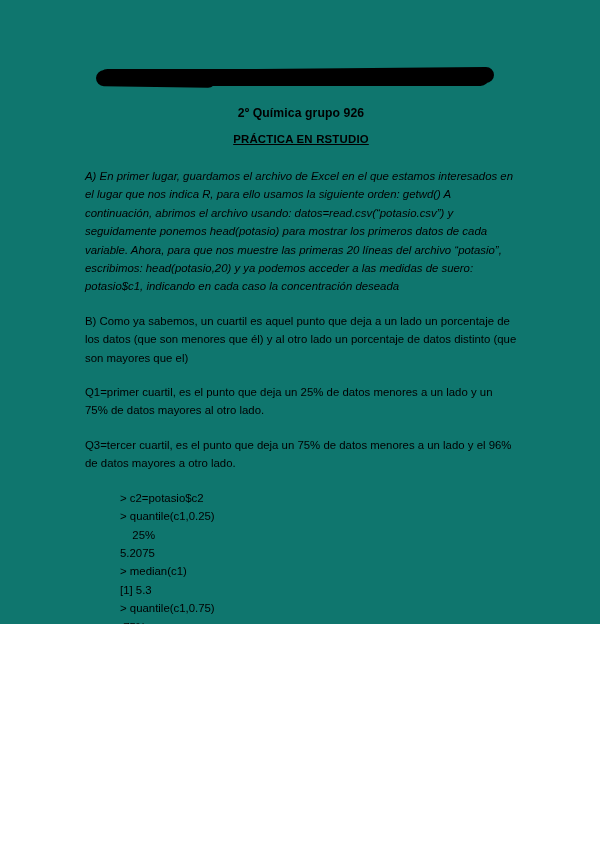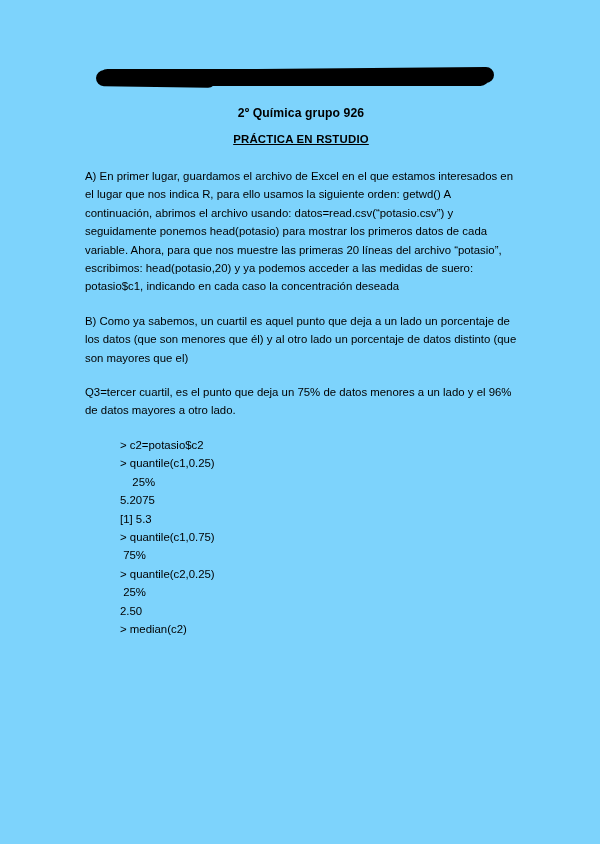--- a/index.html
+++ b/index.html
@@ -7,22 +7,22 @@
     padding: 0;
     background: #ffffff;
   }
   body {
     font-family: "Liberation Sans", sans-serif;
     color: #000000;
   }
   #page {
     position: relative;
     width: 600px;
-    height: 844px;
-    background: #7dd3fc;
+    height: 624px;
+    background: #0f766e;
     overflow: hidden;
     box-sizing: border-box;
   }
   #content {
     position: absolute;
     left: 85px;
     top: 0;
     width: 432px;
   }
 
@@ -82,20 +82,21 @@
   }
 
   p.para {
     font-size: 11.4px;
     line-height: 18.4px;
     margin: 0 0 16px 0;
     text-align: left;
   }
   p.para.first {
     margin-top: 22px;
+    font-style: italic;
   }
 
   .code-intro {
     font-size: 11.4px;
     line-height: 18.4px;
     margin: 0 0 2px 0;
   }
   .code-block {
     margin: 0;
     padding: 0 0 0 35px;
@@ -120,30 +121,32 @@
     </div>
 
     <h1 class="doc-title">2º Química grupo 926</h1>
 
     <h2 class="doc-subtitle"><span>PRÁCTICA EN RSTUDIO</span></h2>
 
     <p class="para first">A) En primer lugar, guardamos el archivo de Excel en el que estamos interesados en el lugar que nos indica R, para ello usamos la siguiente orden: getwd() A continuación, abrimos el archivo usando: datos=read.csv(“potasio.csv”) y seguidamente ponemos head(potasio) para mostrar los primeros datos de cada variable. Ahora, para que nos muestre las primeras 20 líneas del archivo “potasio”, escribimos: head(potasio,20) y ya podemos acceder a las medidas de suero: potasio$c1, indicando en cada caso la concentración deseada</p>
 
     <p class="para">B) Como ya sabemos, un cuartil es aquel punto que deja a un lado un porcentaje de los datos (que son menores que él) y al otro lado un porcentaje de datos distinto (que son mayores que el)</p>
 
+    <p class="para">Q1=primer cuartil, es el punto que deja un 25% de datos menores a un lado  y un 75% de datos mayores al otro lado.</p>
 
 
     <p class="para">Q3=tercer cuartil, es el punto que deja un 75% de datos menores a un lado y el 96% de datos mayores a otro lado.</p>
 
 
     <div class="code-block">
       <div class="code-line">&gt; c2=potasio$c2</div>
       <div class="code-line">&gt; quantile(c1,0.25)</div>
       <div class="code-line out-indent">  25%</div>
       <div class="code-line">5.2075</div>
+      <div class="code-line">&gt; median(c1)</div>
       <div class="code-line">[1] 5.3</div>
       <div class="code-line">&gt; quantile(c1,0.75)</div>
       <div class="code-line"> 75%</div>
       <div class="code-line">&gt; quantile(c2,0.25)</div>
       <div class="code-line"> 25%</div>
       <div class="code-line">2.50</div>
       <div class="code-line">&gt; median(c2)</div>
 
     </div>
 

